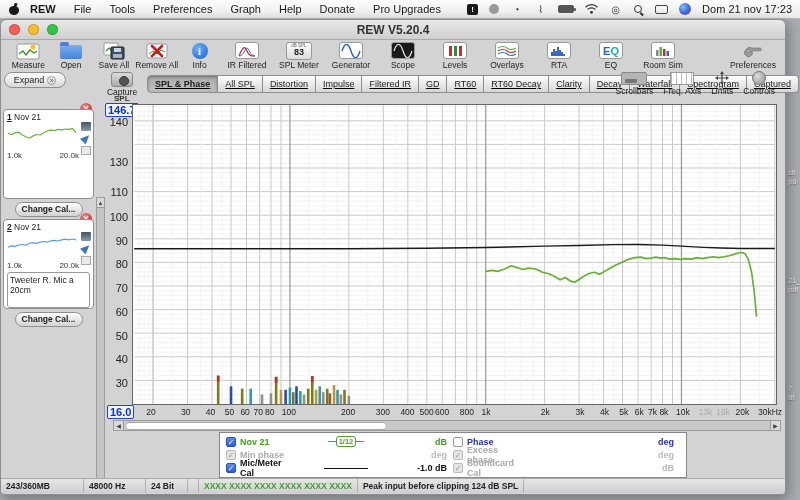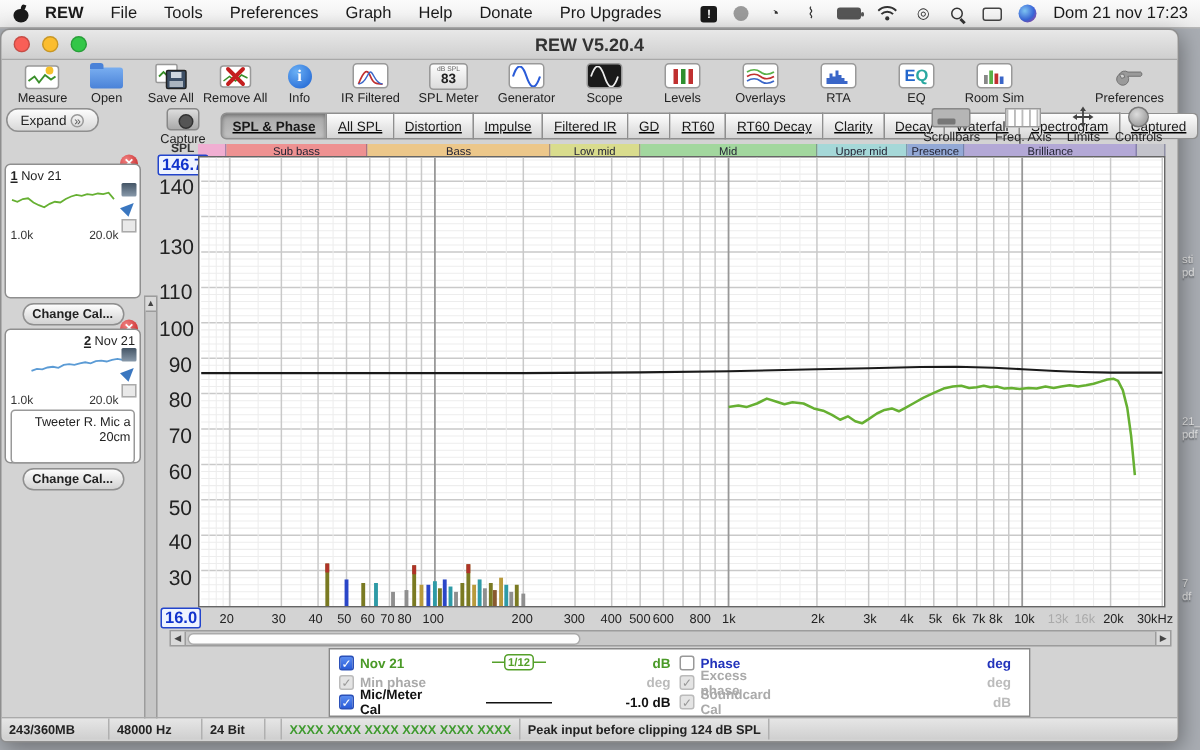--- a/index.html
+++ b/index.html
@@ -102,21 +102,21 @@
     font-size:6px;color:#444;text-align:center;line-height:10px;}
 
   
   .bands{position:absolute;left:131px;top:76px;height:9px;width:645px;}
   .band{position:absolute;top:0;height:9px;border-right:1px solid rgba(80,80,120,.45);font-size:7.5px;color:#223;
     text-align:center;line-height:9px;overflow:hidden;white-space:nowrap;}
   .spl-lab{position:absolute;left:113px;top:74px;font-size:8px;font-weight:bold;color:#333;}
   .axisbox{position:absolute;background:#eef3ff;border:1px solid #2244cc;color:#1133cc;font-size:11px;font-weight:bold;
     padding:0 2px;border-radius:2px;}
   .plot{position:absolute;left:131px;top:84px;width:645px;height:301px;background:#fff;border:1px solid #666;}
-  .ylab{position:absolute;font-size:14px;color:#222;width:22px;text-align:right;}
+  .ylab{position:absolute;font-size:11px;color:#222;width:22px;text-align:right;}
   .xlab{position:absolute;font-size:8.5px;color:#222;top:387px;transform:translateX(-50%);white-space:nowrap;}
   .xlab.dim{color:#aaa;}
   .hscroll{position:absolute;left:112px;top:400px;width:668px;height:11px;background:#c9c9c9;border:1px solid #9c9c9c;}
   .hscroll .th{position:absolute;left:11px;top:1px;width:262px;height:8px;background:#fdfdfd;border:1px solid #aaa;border-radius:4px;}
   .hscroll .ar{position:absolute;top:0;width:10px;height:100%;background:#d9d9d9;font-size:6px;color:#444;text-align:center;line-height:10px;}
   .hscroll .ar.l{left:0;border-right:1px solid #9c9c9c;} .hscroll .ar.r{right:0;border-left:1px solid #9c9c9c;}
 
   
   .legend{position:absolute;left:218px;top:412px;width:468px;height:46px;background:#fff;border:1px solid #888;
     display:flex;flex-direction:column;justify-content:space-around;padding:2px 6px;}
@@ -415,21 +415,21 @@
           <div class="range">
             <span>1.0k</span>
               <span>20.0k</span>
           </div>
         </div>
         <div class="ccal">Change Cal...</div>
       </div>
 
       <div class="mcard" style="top:140px;">
         <div class="del" style="top:2px;">✕</div>
-        <div class="panel" style="margin-top:8px;height:90px;text-align:right;">
+        <div class="panel" style="margin-top:8px;height:90px;">
           <div class="date"><span class="idx">2</span> <span>Nov 21</span></div>
           <svg class="thumbsvg" id="thumb1" width="70" height="25">
               <polyline points="1.0,15.3 4.6,13.9 8.2,14.3 11.7,13.0 15.3,12.5 18.9,13.2 22.5,11.3 26.1,10.7 29.6,11.3 33.2,10.2 36.8,9.5 40.4,10.2 43.9,8.8 47.5,8.4 51.1,9.0 54.7,7.9 58.3,7.2 61.8,7.9 65.4,7.0 69.0,7.9" fill="none" stroke="#5b9bd5" stroke-width="1.2"></polyline>
             </svg>
           <div class="sideicons">
             <span class="si chart"></span>
             <span class="si pencil"></span>
             <span class="si doc"></span>
           </div>
           <div class="range">
@@ -440,31 +440,20 @@
         </div>
         <div class="ccal">Change Cal...</div>
       </div>
 
       <div class="vscroll">
           <div class="up">▲</div>
         </div>
     </div>
 
     <div class="spl-lab">SPL</div>
-    <div class="bands" id="bands">
-        <div class="band" style="left: 0px; width: 19.0977px; background: rgb(240, 174, 210);"></div>
-        <div class="band" style="left: 19.0977px; width: 94.0248px; background: rgb(238, 145, 145);">Sub bass</div>
-        <div class="band" style="left: 113.123px; width: 122.14px; background: rgb(236, 199, 138);">Bass</div>
-        <div class="band" style="left: 235.262px; width: 59.323px; background: rgb(217, 220, 141);">Low mid</div>
-        <div class="band" style="left: 294.585px; width: 118.646px; background: rgb(162, 215, 158);">Mid</div>
-        <div class="band" style="left: 413.231px; width: 59.323px; background: rgb(165, 216, 216);">Upper mid</div>
-        <div class="band" style="left: 472.554px; width: 38.8775px; background: rgb(147, 169, 214);">Presence</div>
-        <div class="band" style="left: 511.432px; width: 114.47px; background: rgb(179, 168, 214);">Brilliance</div>
-        <div class="band" style="left: 625.902px; width: 19.0977px; background: rgb(195, 195, 203);"></div>
-      </div>
     <div class="axisbox" style="left:104px;top:83px;">146.7</div>
     <div id="ylabs">
         <span class="ylab" style="left: 105px; top: 95.9171px;">140</span>
         <span class="ylab" style="left: 105px; top: 119.674px; margin-top: 16px;">130</span>
         <span class="ylab" style="left: 105px; top: 143.431px; margin-left: 40px;">120</span>
         <span class="ylab" style="left: 105px; top: 166px;">110</span>
         <span class="ylab" style="left: 105px; top: 190.945px;">100</span>
         <span class="ylab" style="left: 105px; top: 214.702px;">90</span>
         <span class="ylab" style="left: 105px; top: 238.459px;">80</span>
         <span class="ylab" style="left: 105px; top: 262.215px;">70</span>
@@ -704,21 +693,21 @@
           <div class="lcell">
             <span class="cb gray">✓</span>
             <span class="llab" style="color: rgb(170, 170, 170);">Soundcard Cal</span>
             <span class="lsym"></span>
             <span class="lval" style="color: rgb(187, 187, 187);">dB</span>
           </div>
         </div>
       </div>
 
     <div class="statusbar">
-      <span class="scell" style="width:72px;">243/360MB</span>
+      <span class="scell" style="width:83px;">243/360MB</span>
       <span class="scell" style="width:62px;">48000 Hz</span>
       <span class="scell" style="width:42px;">24 Bit</span>
       <span class="scell" style="width:10px;"></span>
       <span class="scell serial">XXXX XXXX  XXXX XXXX  XXXX XXXX</span>
       <span class="scell">Peak input before clipping 124 dB SPL</span>
       <span class="scell flex"></span>
     </div>
   </div>
 </div>
 

